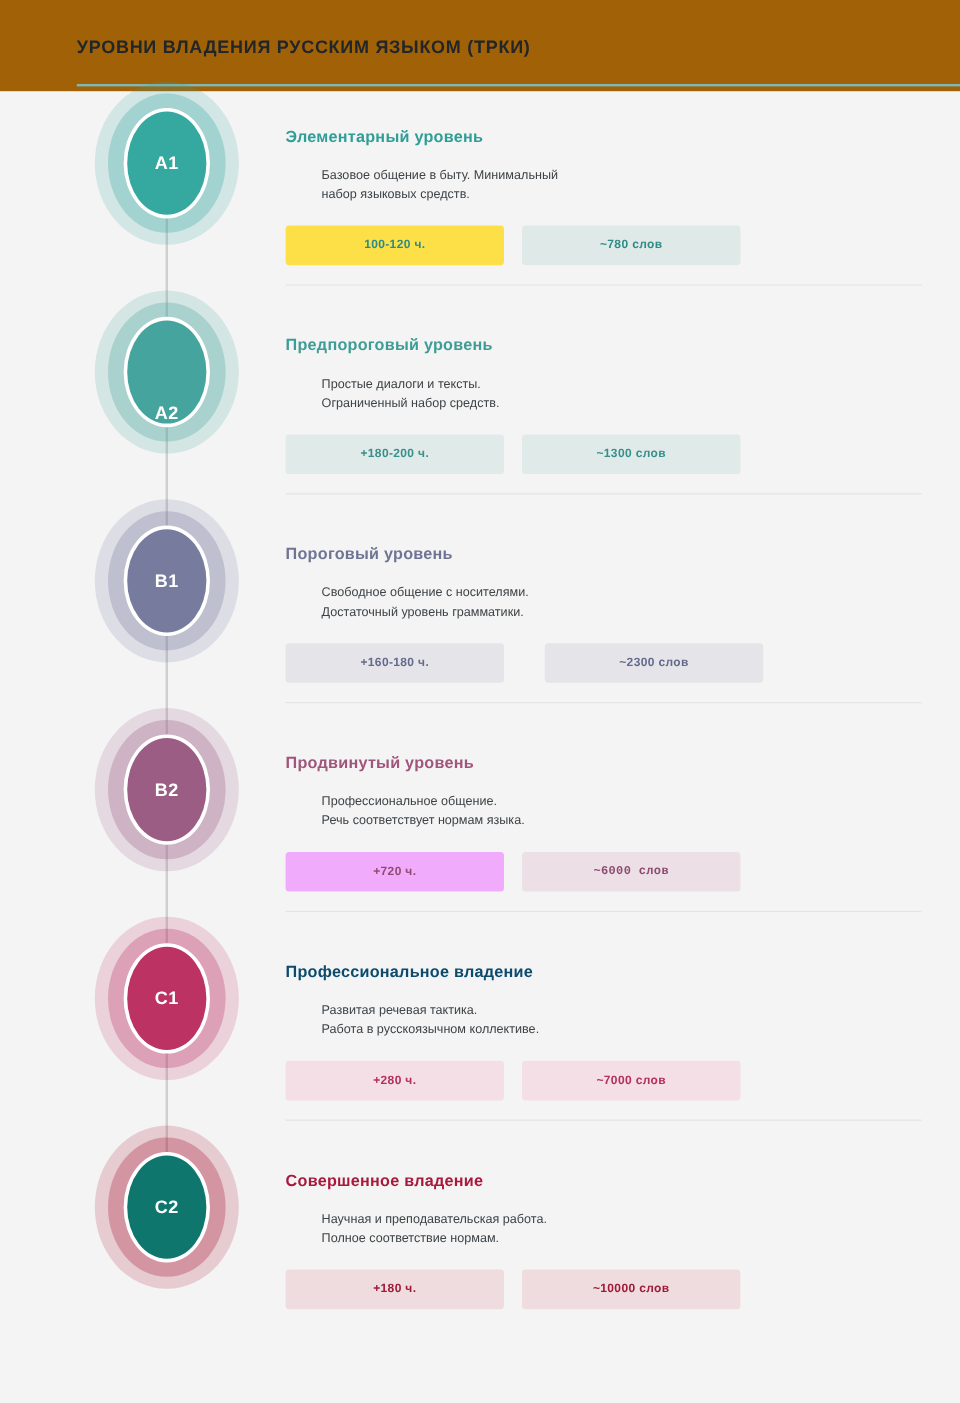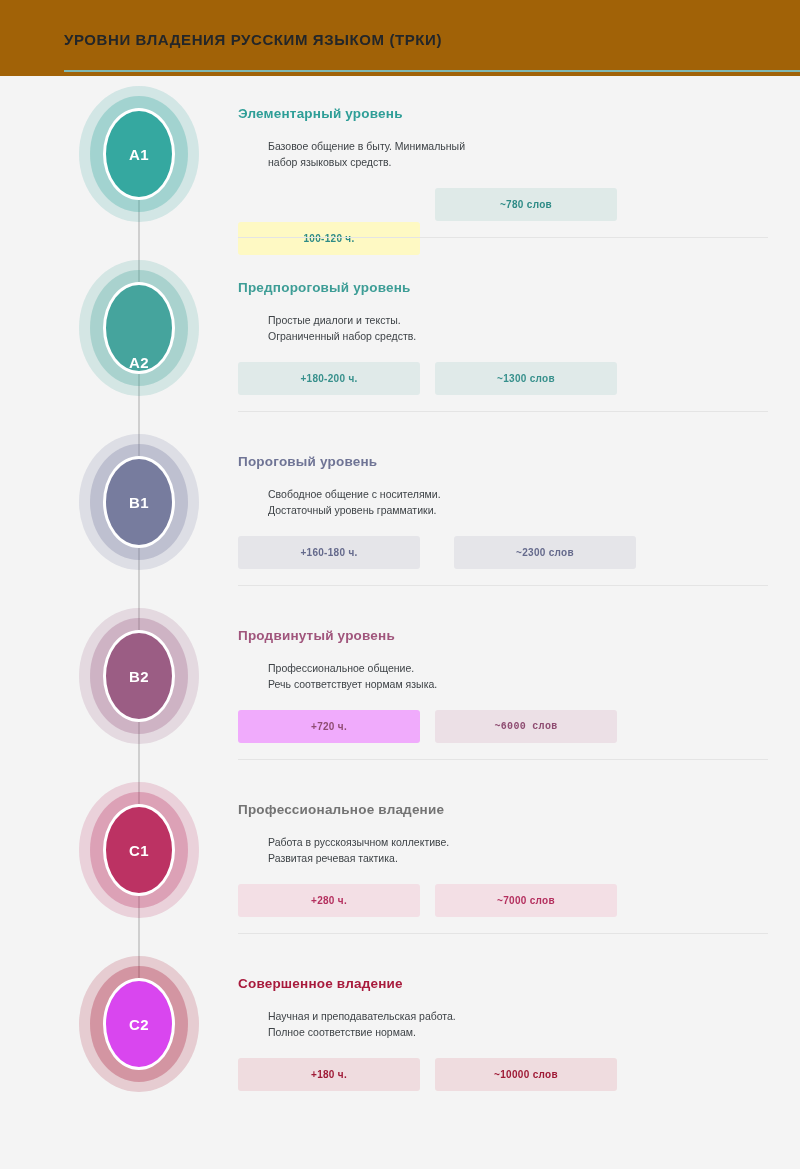--- a/index.html
+++ b/index.html
@@ -71,21 +71,21 @@
   }
   .level-row {
     position: relative;
     height: 174px;
   }
 
   
   .node {
     position: absolute;
     left: 103px;
-    top: 26px;
+    top: 8px;
     width: 72px;
     height: 92px;
     z-index: 3;
   }
   .node .halo-outer,
   .node .halo-mid,
   .node .disc {
     position: absolute;
     border-radius: 50%;
   }
@@ -192,21 +192,21 @@
             <span class="disc-label">A1</span>
           </div>
         </div>
         <div class="content">
           <div class="level-title" style="color: rgb(46, 158, 151);">Элементарный уровень</div>
           <div class="level-desc">
             <span>Базовое общение в быту. Минимальный</span>
             <span>набор языковых средств.</span>
           </div>
           <div class="badges">
-            <div class="badge" style="background: #fef9c3; color: rgb(46, 139, 134); margin-top: 34px;">100-120 ч.</div>
+            <div class="badge" style="background: #fde047; color: rgb(46, 139, 134);">100-120 ч.</div>
             <div class="badge" style="background: rgb(223, 234, 232); color: rgb(46, 139, 134);">~780 слов</div>
           </div>
         </div>
         <div class="row-sep" style="background: rgb(228, 228, 228);"></div>
       </div>
       <div class="level-row">
         <div class="node">
           <div class="halo-outer" style="background: rgb(69, 164, 157);"></div>
           <div class="halo-mid" style="background: rgb(69, 164, 157);"></div>
           <div class="disc" style="background: rgb(69, 164, 157); align-items: flex-end;">
@@ -270,37 +270,37 @@
       </div>
       <div class="level-row">
         <div class="node">
           <div class="halo-outer" style="background: rgb(188, 50, 99);"></div>
           <div class="halo-mid" style="background: rgb(188, 50, 99);"></div>
           <div class="disc" style="background: rgb(188, 50, 99);">
             <span class="disc-label">C1</span>
           </div>
         </div>
         <div class="content">
-          <div class="level-title" style="color: #737373;">Профессиональное владение</div>
-          <div class="level-desc">
+          <div class="level-title" style="color: #0c4a6e;">Профессиональное владение</div>
+          <div class="level-desc">
+            <span>Развитая речевая тактика.</span>
             <span>Работа в русскоязычном коллективе.</span>
-            <span>Развитая речевая тактика.</span>
           </div>
           <div class="badges">
             <div class="badge" style="background: rgb(243, 223, 229); color: rgb(180, 47, 94);">+280 ч.</div>
             <div class="badge" style="background: rgb(243, 223, 229); color: rgb(180, 47, 94);">~7000 слов</div>
           </div>
         </div>
         <div class="row-sep" style="background: rgb(228, 228, 228);"></div>
       </div>
       <div class="level-row">
         <div class="node">
           <div class="halo-outer" style="background: rgb(168, 24, 52);"></div>
           <div class="halo-mid" style="background: rgb(168, 24, 52);"></div>
-          <div class="disc" style="background: #d946ef;">
+          <div class="disc" style="background: #0f766e;">
             <span class="disc-label">C2</span>
           </div>
         </div>
         <div class="content">
           <div class="level-title" style="color: rgb(168, 26, 60);">Совершенное владение</div>
           <div class="level-desc">
             <span>Научная и преподавательская работа.</span>
             <span>Полное соответствие нормам.</span>
           </div>
           <div class="badges">

